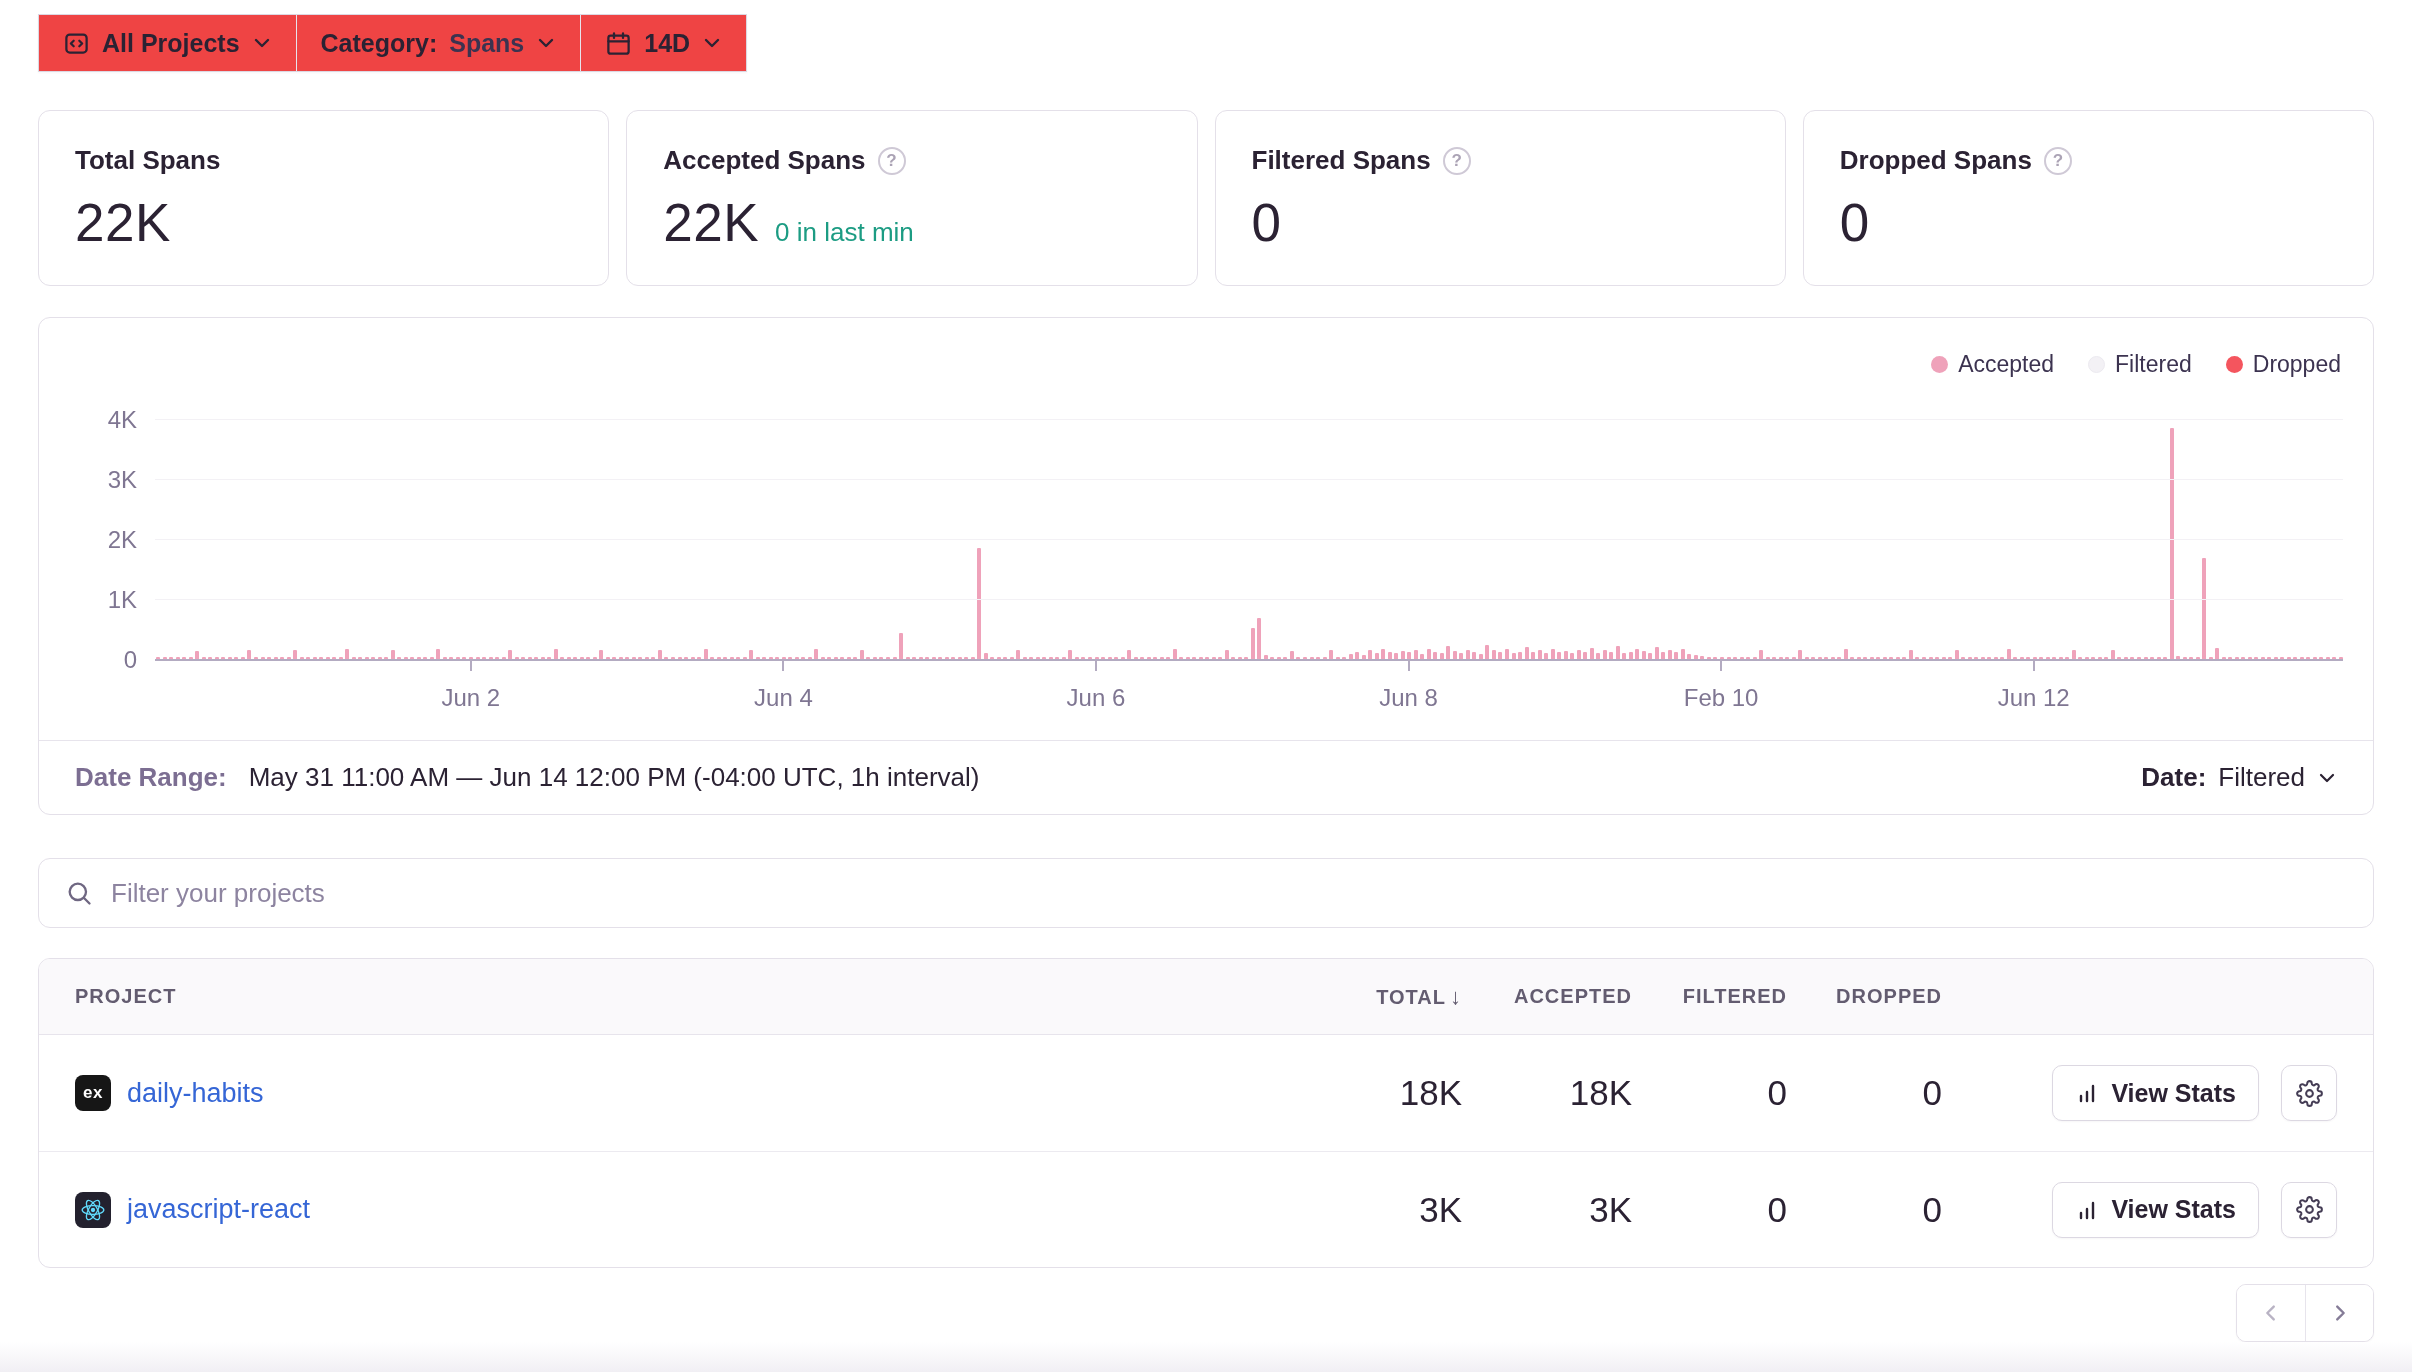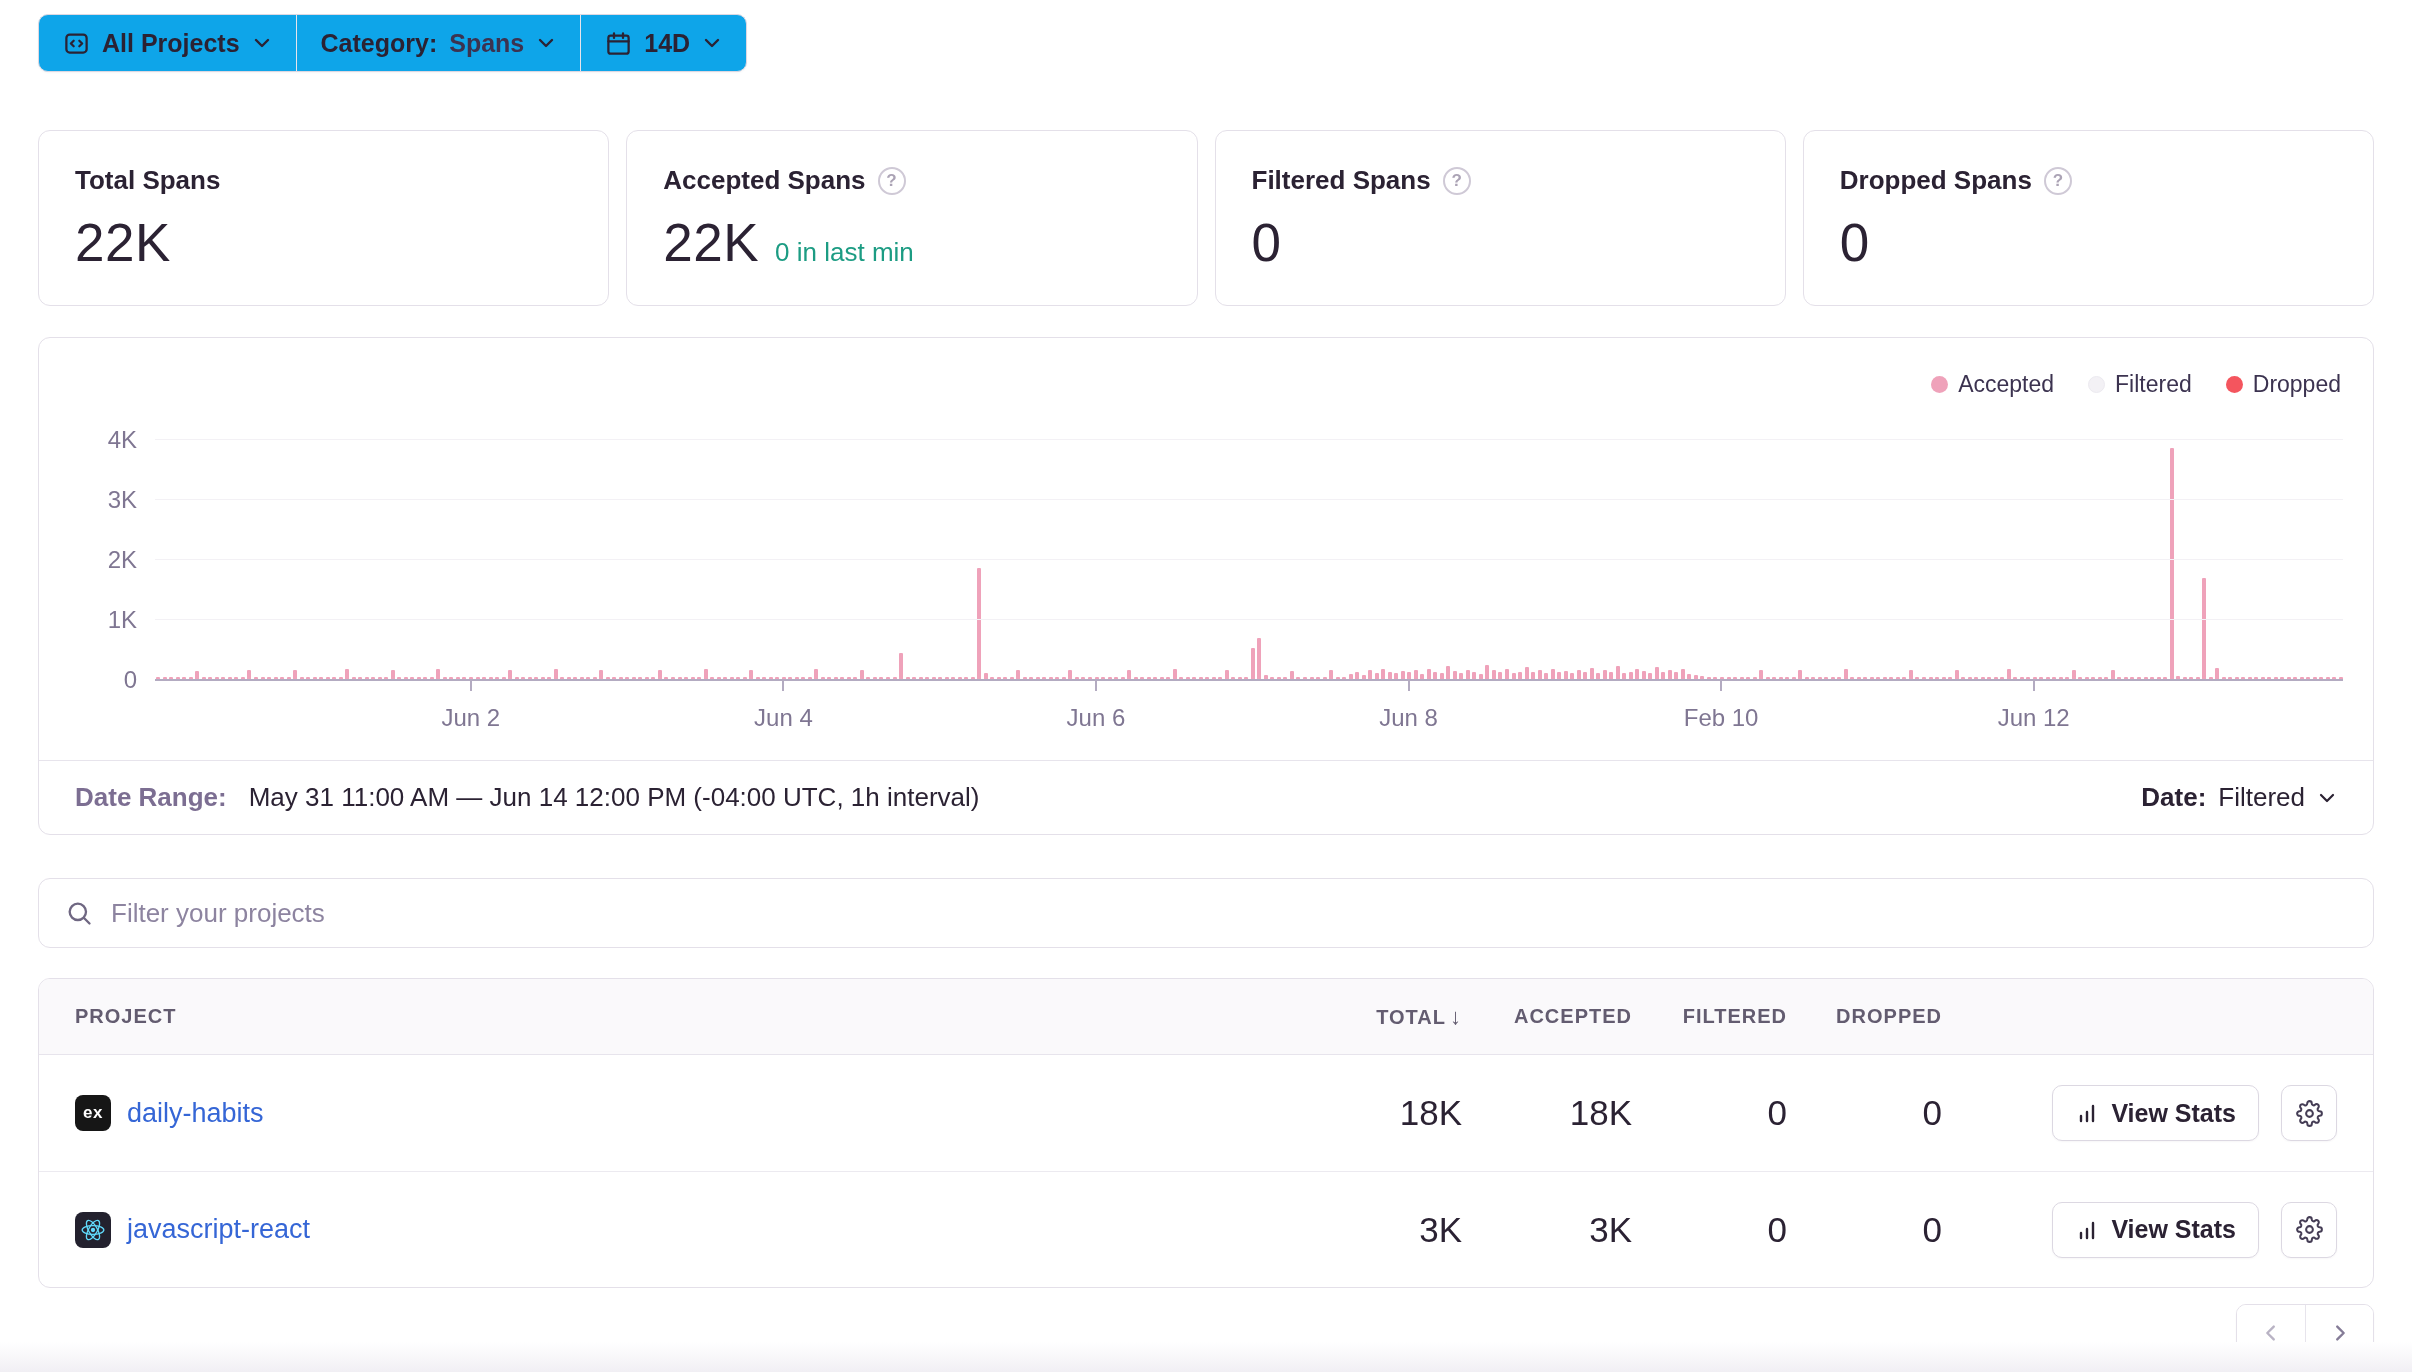--- a/index.html
+++ b/index.html
@@ -2,29 +2,29 @@
 <html><head>
 <meta charset="utf-8">
 <style>
   * { margin:0; padding:0; box-sizing:border-box; }
   html,body { width:2412px; height:1372px; background:#ffffff; overflow:hidden;
     font-family:"Liberation Sans","DejaVu Sans",sans-serif; color:#2b2233; }
   .page { padding:14px 38px 0 38px; position:relative; height:100%; }
 
   
   .filterbar { display:inline-flex; align-items:stretch; height:58px; border:1px solid #dcd8e2;
-    border-radius:10px; background:#0ea5e9; box-shadow:0 1px 2px rgba(43,34,51,.04); }
+    border-radius:0; background:#ef4444; box-shadow:0 1px 2px rgba(43,34,51,.04); }
   .fseg { display:flex; align-items:center; gap:12px; padding:0 24px; font-size:25px; cursor:pointer; }
   .fseg + .fseg { border-left:1px solid #e7e4ec; }
   .fseg b { font-weight:700; }
   .fseg .muted-val { font-weight:700; color:#3c3350; }
   .icon { display:inline-flex; align-items:center; justify-content:center; }
 
   
-  .cards { display:grid; grid-template-columns:repeat(4,1fr); gap:17px; margin-top:58px; }
+  .cards { display:grid; grid-template-columns:repeat(4,1fr); gap:17px; margin-top:38px; }
   .card { height:176px; border:1px solid #e4e0e9; border-radius:12px; padding:34px 36px; background:#fff; }
   .card-title-row { display:flex; align-items:center; gap:12px; }
   .card-title { font-size:26px; font-weight:700; color:#2b2233; }
   .help { width:28px; height:28px; border-radius:50%; border:2px solid #cfc9d6; color:#aba3b5;
     font-size:17px; font-weight:700; display:inline-flex; align-items:center; justify-content:center; cursor:pointer; }
   .card-value-row { display:flex; align-items:baseline; gap:16px; margin-top:16px; }
   .card-value { font-size:53px; font-weight:500; letter-spacing:.5px; }
   .card-sub { font-size:26px; font-weight:400; color:#1c9c83; }
 
   

